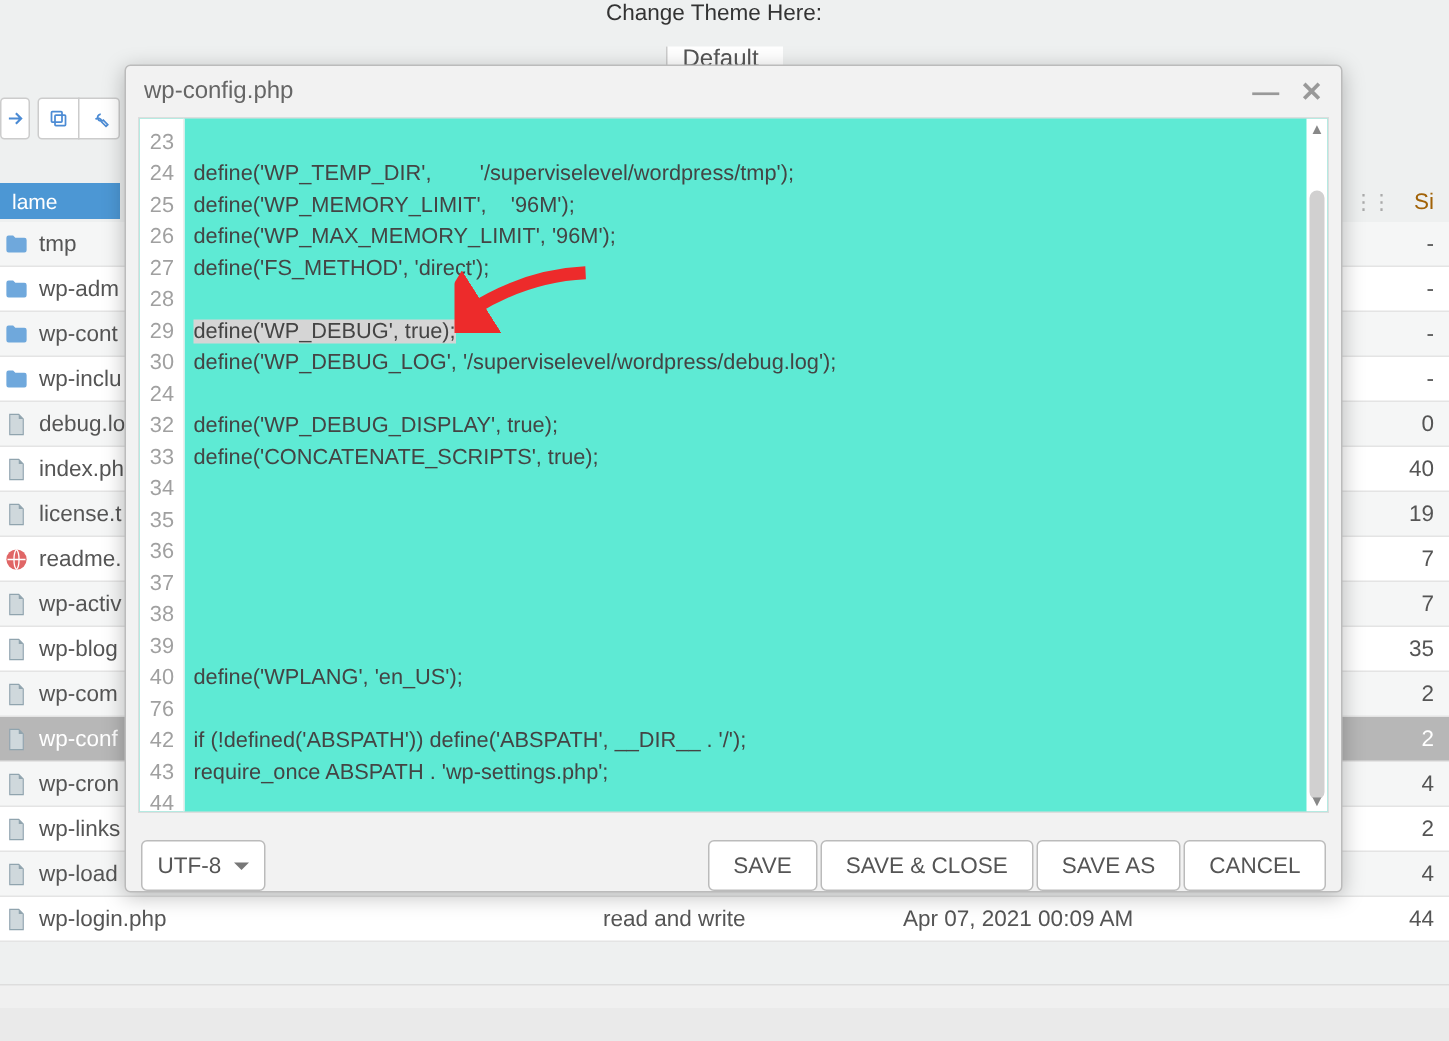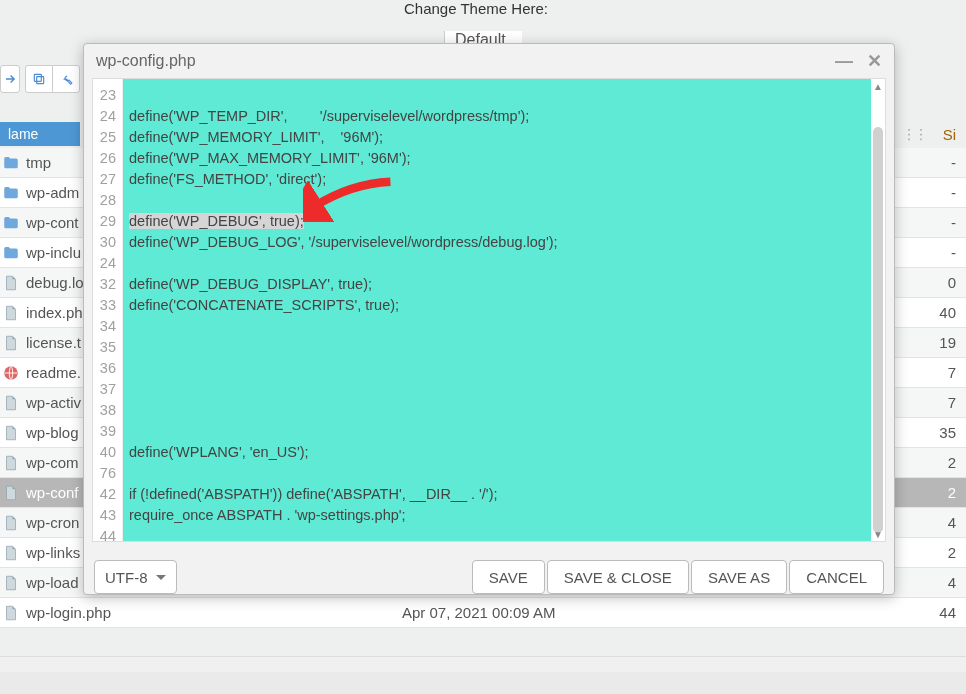--- a/index.html
+++ b/index.html
@@ -242,20 +242,21 @@
       <span class="file-perm"></span>
       <span class="file-date"></span>
       <span class="file-size">4 </span>
     </div>
     <div class="file-row">
       <span class="file-icon"><svg width="18" height="18" viewBox="0 0 24 24">
           <path fill="#cfd8dc" stroke="#90a4ae" d="M6 3h8l4 4v14H6z"></path>
           <path fill="#90a4ae" d="M14 3v4h4"></path>
         </svg></span>
       <span class="file-name">wp-login.php</span>
+      <span class="file-perm">read and write</span>
       <span class="file-date">Apr 07, 2021 00:09 AM</span>
       <span class="file-size">44</span>
     </div>
   </div>
 
 <div class="bottom-scroll"></div>
 <div class="bottom-track"></div>
 
 <div class="editor-modal">
   <div class="editor-title">

